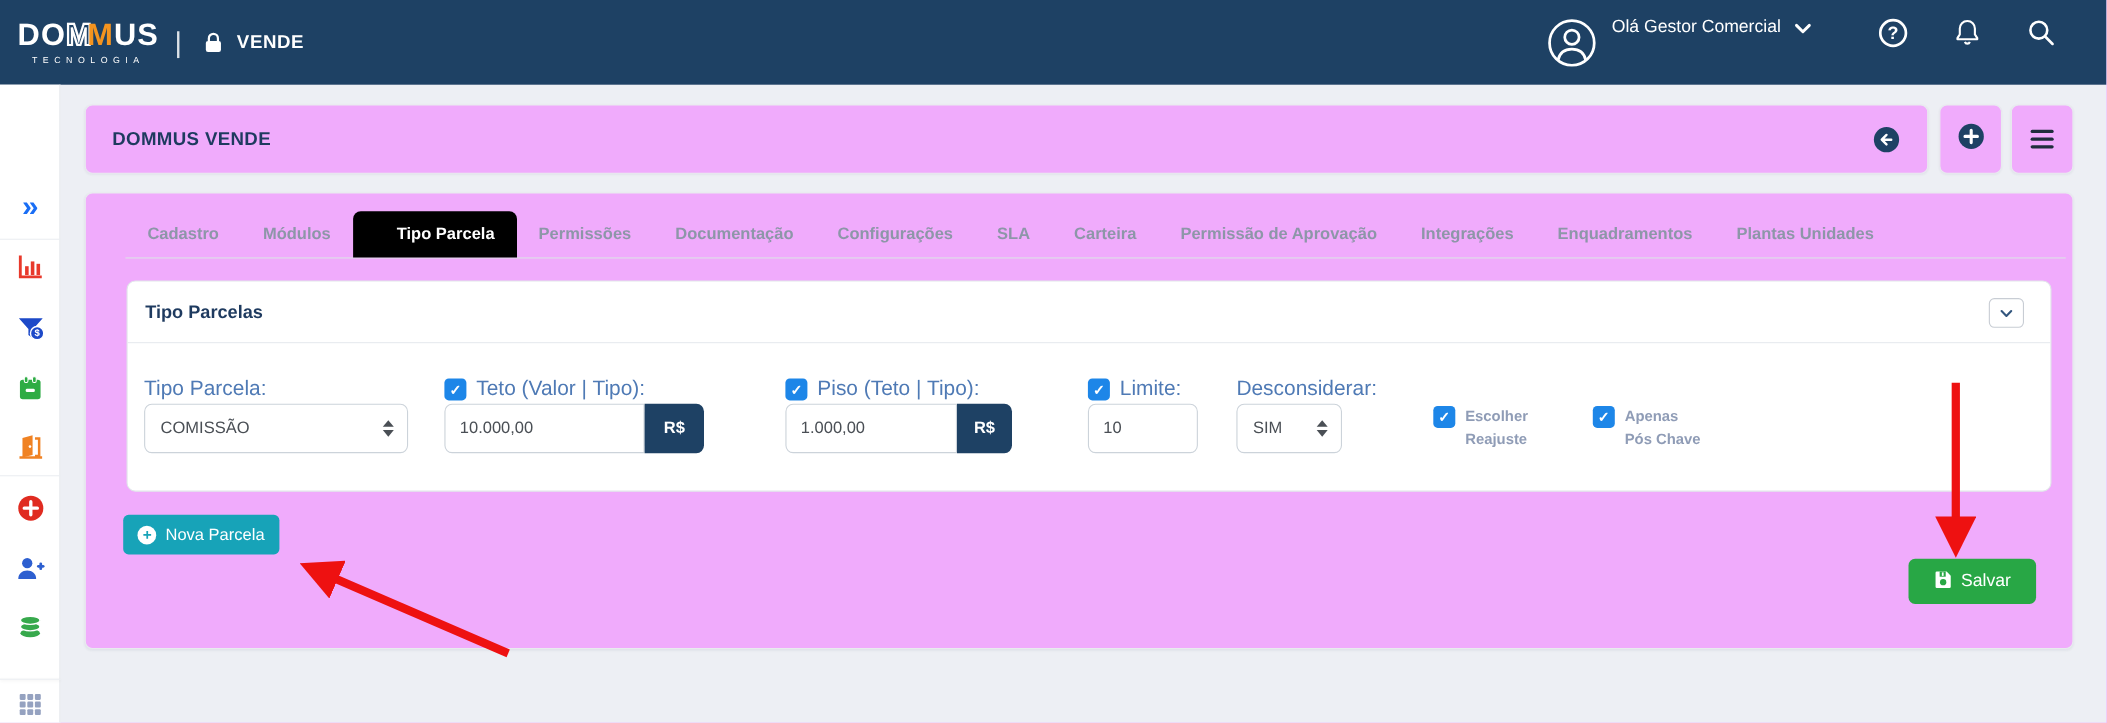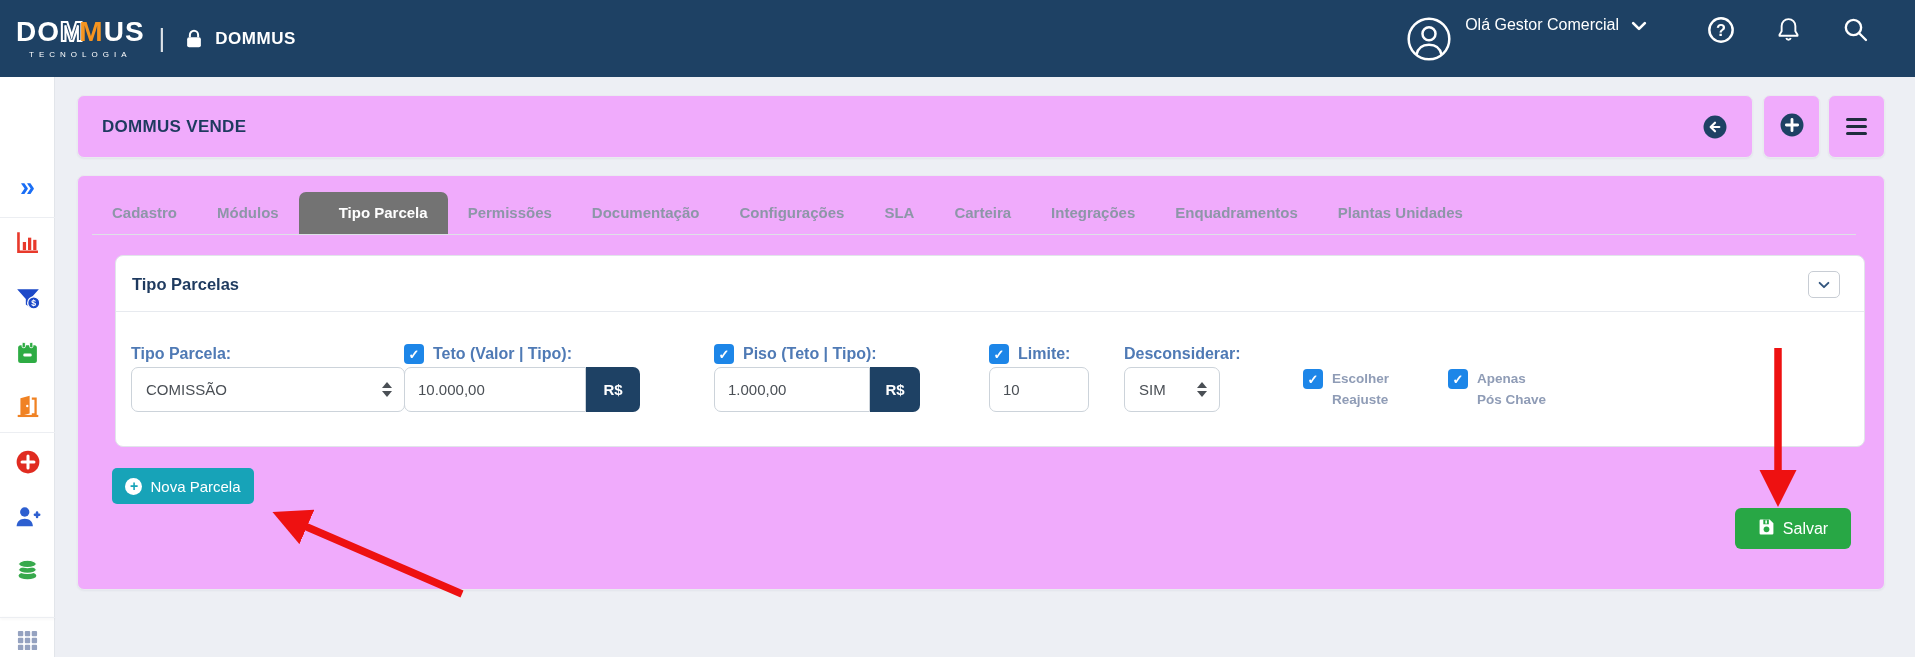--- a/index.html
+++ b/index.html
@@ -38,36 +38,36 @@
   .titlebar-back { margin-left:auto; margin-right:24px; display:flex; cursor:pointer; }
   .sq-card { width:57px; height:63px; display:flex; align-items:center; justify-content:center; cursor:pointer; }
   .sq-plus { left:1763px; top:95px; }
   .sq-menu { left:1828px; top:95px; }
   .burger { display:flex; flex-direction:column; gap:4px; }
   .burger span { display:block; width:21px; height:3px; border-radius:2px; background:#1f2d3d; }
 
   .main-card { left:77px; top:175px; width:1808px; height:415px; }
 
   
-  .tab-bar { position:absolute; left:92px; top:192px; width:1764px; display:flex; align-items:flex-end;
+  .tab-bar { position:absolute; left:114px; top:192px; width:1764px; display:flex; align-items:flex-end;
     border-bottom:1px solid #dde1e6; }
   .tab { padding:12px 20px 13px; font-size:15px; font-weight:700; color:#8d96a8; cursor:pointer; white-space:nowrap; }
-  .tab.active { background:#737373; color:#fff; border-radius:7px 7px 0 0;padding-left:40px; }
+  .tab.active { background:#000000; color:#fff; border-radius:7px 7px 0 0;padding-left:40px; }
 
   
   .panel { position:absolute; left:115px; top:255px; width:1750px; height:192px;
     border:1px solid #e1e5ea; border-radius:8px; background:#fff; }
   .panel-head { position:relative; height:56px; border-bottom:1px solid #e7eaef; }
   .panel-title { position:absolute; left:16px; top:19px; font-size:16.5px; font-weight:700; color:#1e3a5f; }
   .collapse-btn { position:absolute; right:24px; top:15px; width:32px; height:27px; border:1px solid #c8cdd4;
     border-radius:5px; background:#fff; display:flex; align-items:center; justify-content:center; cursor:pointer; }
 
   .fg { position:absolute; }
   .fg-label-row { display:flex; align-items:center; gap:9px; height:20px; }
-  .f-label { font-size:16px; font-weight:700; color:#4f7ab5; white-space:nowrap; }
+  .f-label { font-size:19px; font-weight:400; color:#4f7ab5; white-space:nowrap; }
   .checkbox { width:20px; height:20px; border-radius:4px; background:#1d86e8; color:#fff;
     display:flex; align-items:center; justify-content:center; font-size:13px; font-weight:700; cursor:pointer; flex:0 0 auto; }
   .ctrl-row { position:absolute; top:23px; display:flex; }
   .input { height:45px; border:1px solid #ccd3da; border-radius:7px; font-family:"Liberation Sans",sans-serif;
     font-size:15px; color:#4a4f55; padding:0 13px; background:#fff; outline:none; }
   .input.grouped { border-radius:7px 0 0 7px; }
   .addon { height:45px; background:#1e4164; color:#fff; font-size:15px; font-weight:700;
     border-radius:0 7px 7px 0; display:flex; align-items:center; justify-content:center; cursor:pointer; }
   .selectbox { height:45px; border:1px solid #ccd3da; border-radius:7px; background:#fff; display:flex;
     align-items:center; justify-content:space-between; padding:0 12px 0 14px; cursor:pointer; }
@@ -106,21 +106,21 @@
       <div class="logo-sub">TECNOLOGIA</div>
     </div>
     <span class="logo-sep">|</span>
     <div class="module-btn">
       <span class="hdr-icon">
         <svg viewBox="0 0 24 24" width="22" height="22">
             <path d="M7.5 10V7.5a4.5 4.5 0 0 1 9 0V10" fill="none" stroke="#fff" stroke-width="2.2"></path>
             <rect x="4.5" y="10" width="15" height="11" rx="2.2" fill="#fff"></rect>
           </svg>
       </span>
-      <span class="module-label">DOMMUS</span>
+      <span class="module-label">VENDE</span>
     </div>
 
     <div class="hdr-right">
       <span class="hdr-icon">
         <svg viewBox="0 0 24 24" width="46" height="46" fill="none" stroke="#fff">
             <circle cx="12" cy="12" r="10.6" stroke-width="1.3"></circle>
             <circle cx="12" cy="9.3" r="3.4" stroke-width="1.3"></circle>
             <path d="M5.4 20.3c.8-3.7 3.5-5.3 6.6-5.3s5.8 1.6 6.6 5.3" stroke-width="1.3"></path>
           </svg>
       </span>
@@ -256,41 +256,42 @@
 
   <nav class="tab-bar">
       <div class="tab">Cadastro</div>
       <div class="tab">Módulos</div>
       <div class="tab active">Tipo Parcela</div>
       <div class="tab">Permissões</div>
       <div class="tab">Documentação</div>
       <div class="tab">Configurações</div>
       <div class="tab">SLA</div>
       <div class="tab">Carteira</div>
+      <div class="tab">Permissão de Aprovação</div>
       <div class="tab">Integrações</div>
       <div class="tab">Enquadramentos</div>
       <div class="tab">Plantas Unidades</div>
     </nav>
 
   <section class="panel">
     <div class="panel-head">
       <span class="panel-title">Tipo Parcelas</span>
       <span class="collapse-btn">
         <svg viewBox="0 0 16 16" width="14" height="14" fill="none" stroke="#33567e" stroke-width="2.2" stroke-linecap="round" stroke-linejoin="round">
             <path d="M3 5.5l5 5 5-5"></path>
           </svg>
       </span>
     </div>
 
     <div class="fg" style="left:15px; top:88px;">
       <div class="fg-label-row">
           <span class="f-label">Tipo Parcela:</span>
         </div>
       <div class="ctrl-row" style="left:0;">
-        <div class="selectbox" style="width:274px">
+        <div class="selectbox" style="width:240px">
           <span class="sel-value">COMISSÃO</span>
           <span class="sel-arrows">
               <span class="tri-up"></span>
               <span class="tri-down"></span>
             </span>
         </div>
       </div>
     </div>
 
     <div class="fg" style="left:288px; top:88px;">

